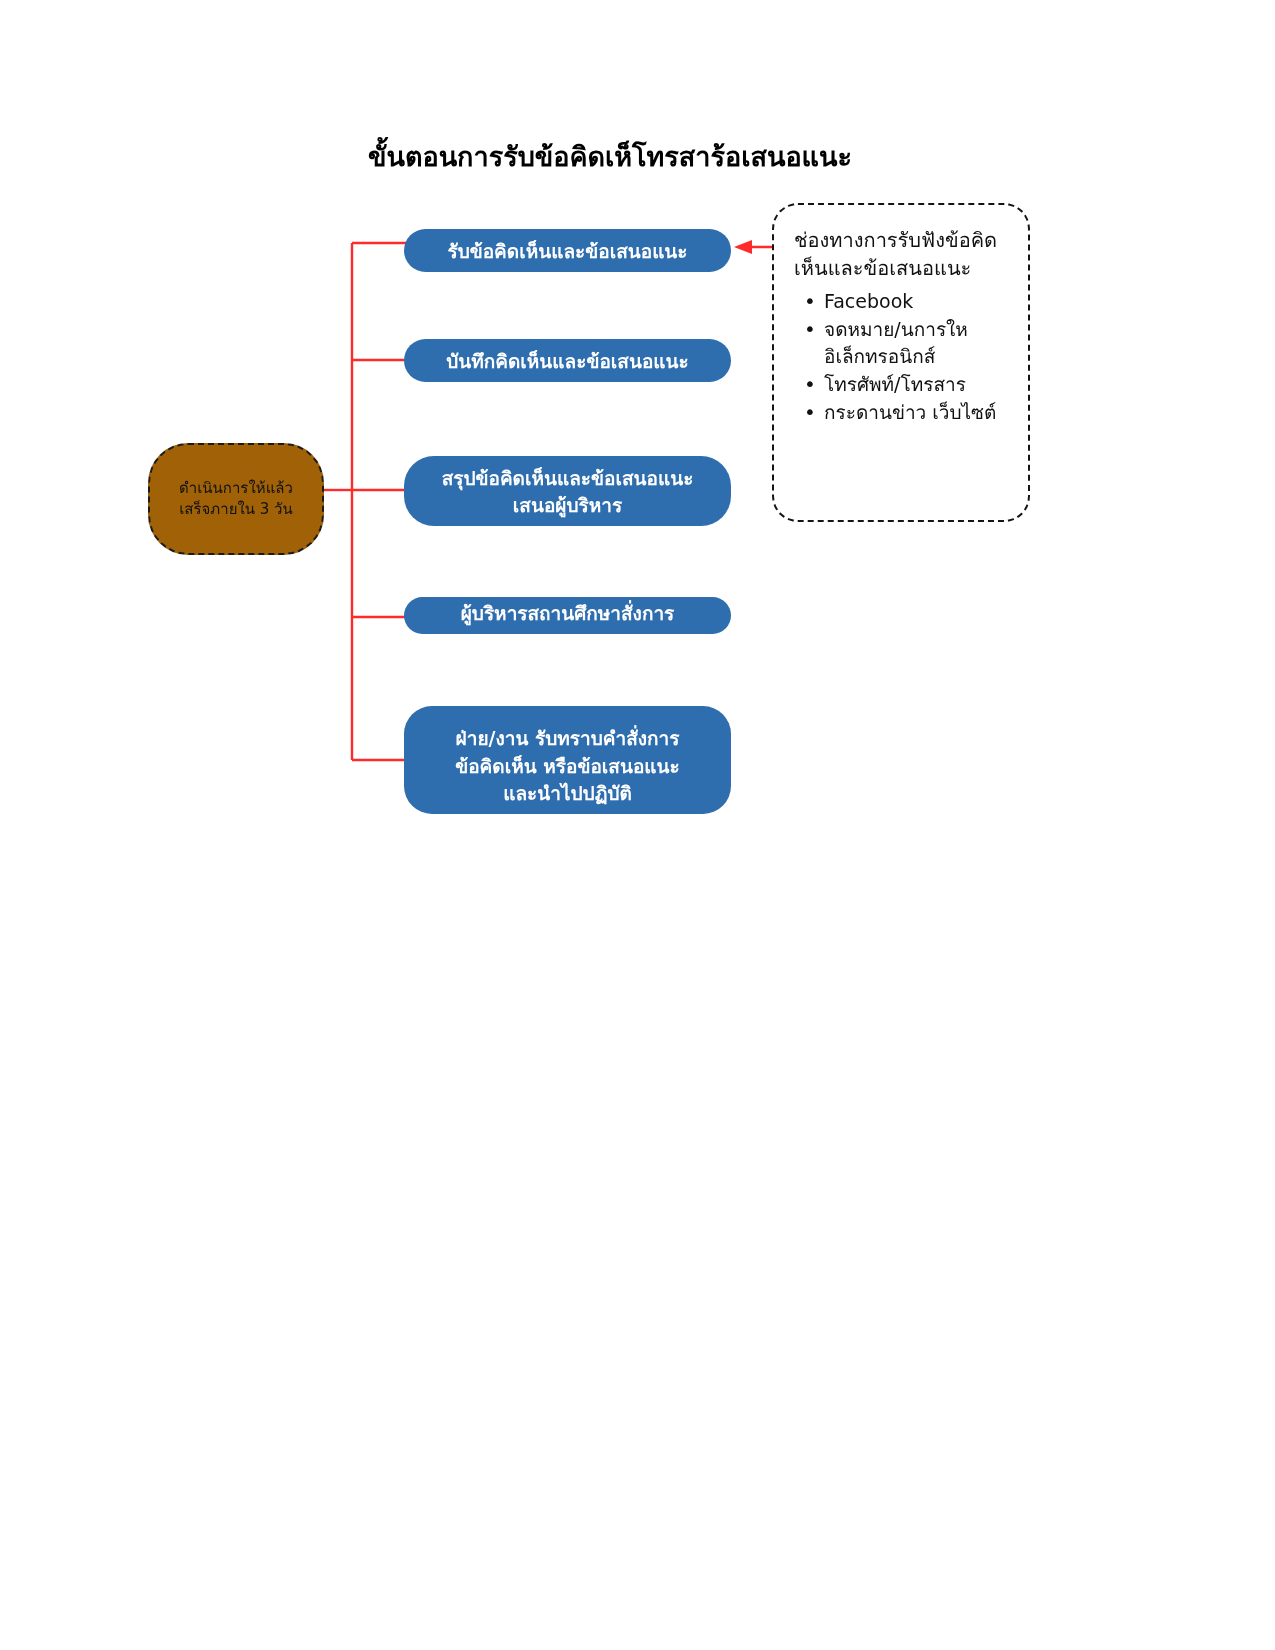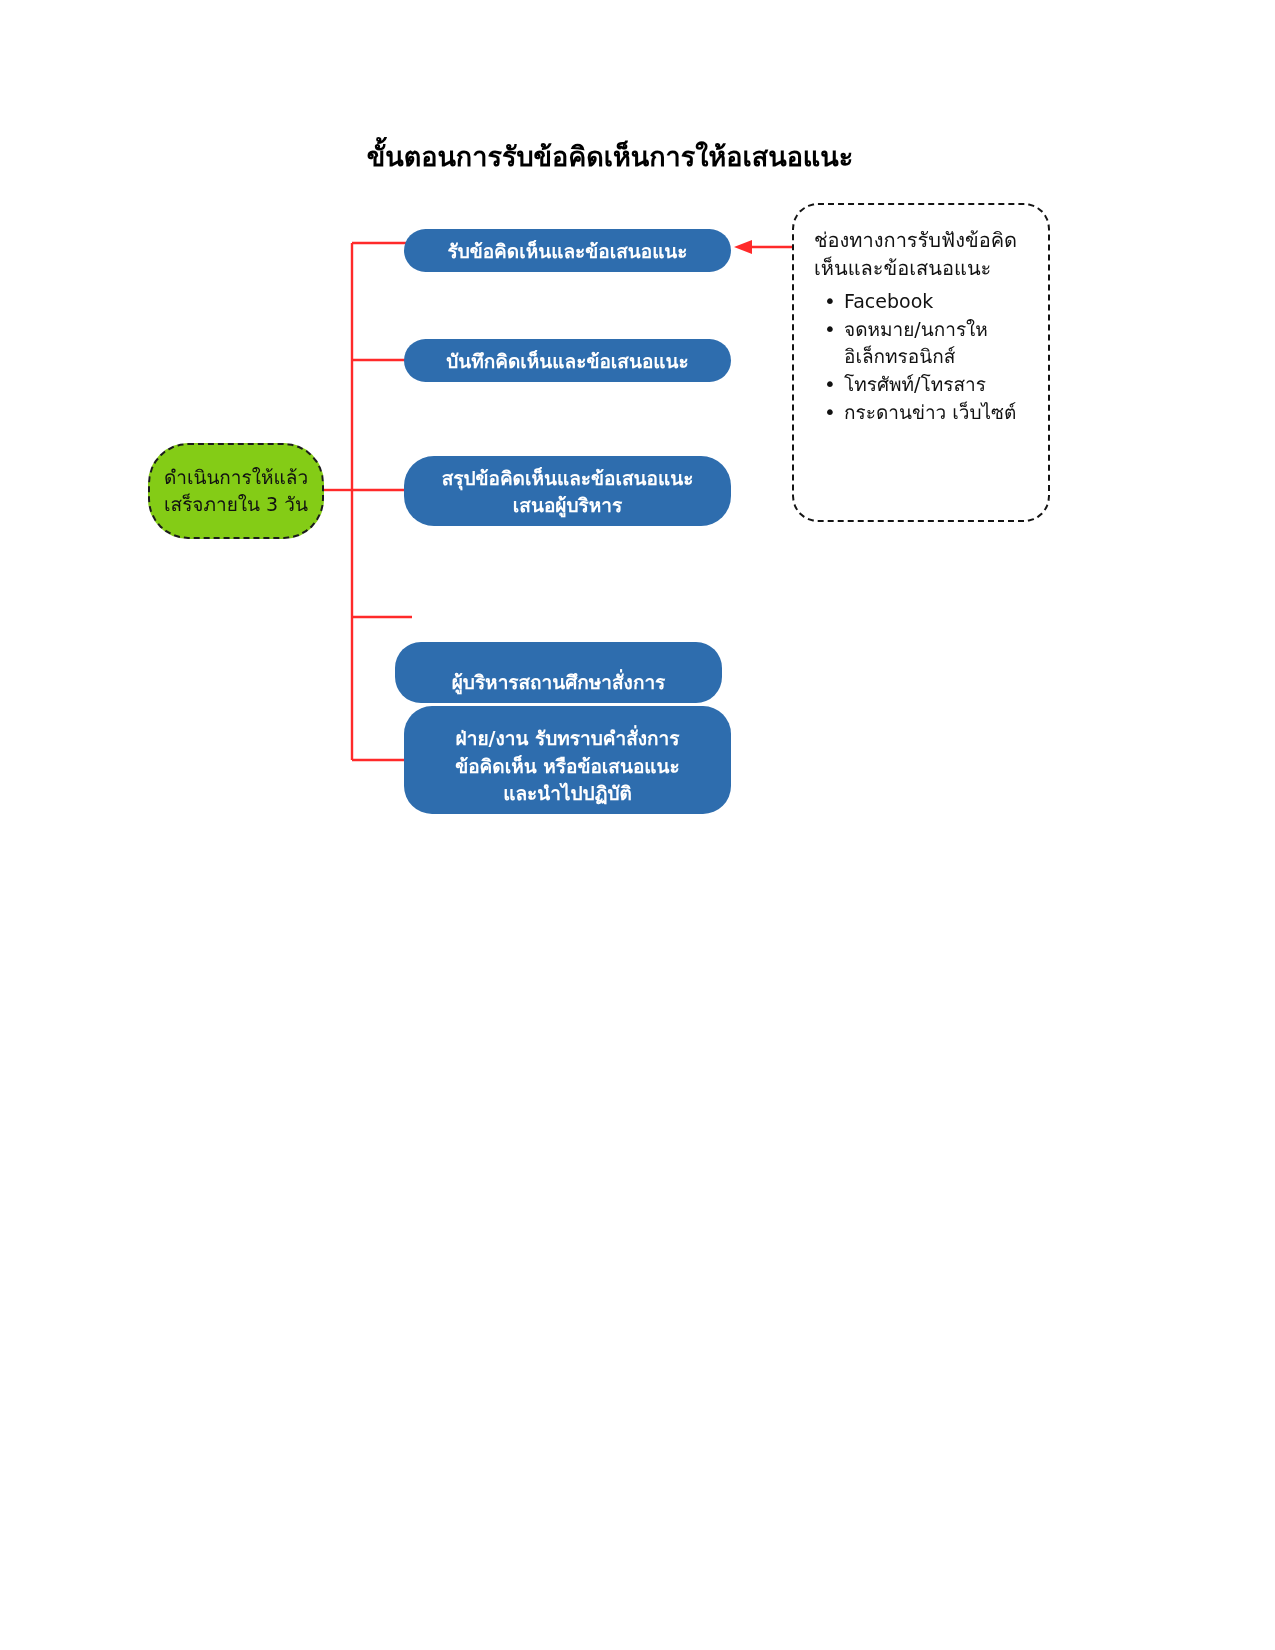--- a/index.html
+++ b/index.html
@@ -64,49 +64,49 @@
   }
   .process-box .box-text {
     display: block;
     width: 100%;
     white-space: pre-line;
   }
 
   #box-receive   { left: 404px; top: 229px; width: 327px; height: 43px; }
   #box-record    { left: 404px; top: 339px; width: 327px; height: 43px; }
   #box-summarize { left: 404px; top: 456px; width: 327px; height: 70px; border-radius: 30px; }
-  #box-order     { left: 395px; top: 597px; width: 327px; height: 61px; margin-top: 45px; }
+  #box-order     { left: 404px; top: 597px; width: 327px; height: 37px; }
   #box-implement { left: 404px; top: 706px; width: 327px; height: 108px; border-radius: 28px; }
 
   
   .duration-note {
     position: absolute;
     left: 148px;
     top: 443px;
     width: 176px;
-    height: 96px;
+    height: 112px;
     box-sizing: border-box;
-    background: #84cc16;
+    background: #a16207;
     border: 2px dashed #1b1b1b;
     border-radius: 40px;
     color: #111111;
-    font-size: 19px;
+    font-size: 15px;
     line-height: 1.4;
     display: flex;
     align-items: center;
     justify-content: center;
     text-align: center;
     padding: 4px 10px;
   }
   .duration-note .box-text { white-space: pre-line; display: block; width: 100%; }
 
   
   .callout {
     position: absolute;
-    left: 792px;
+    left: 772px;
     top: 203px;
     width: 258px;
     height: 319px;
     box-sizing: border-box;
     background: #ffffff;
     border: 2px dashed #141414;
     border-radius: 26px;
     padding: 22px 16px 14px 20px;
     color: #111111;
   }
@@ -135,21 +135,21 @@
     top: 0;
     font-size: 20px;
     line-height: 1.38;
   }
 </style>
 </head>
 <body>
 
 <div id="page">
 
-  <div class="page-title">ขั้นตอนการรับข้อคิดเห็นการให้อเสนอแนะ</div>
+  <div class="page-title">ขั้นตอนการรับข้อคิดเห็โทรสาร้อเสนอแนะ</div>
 
   <svg class="connector-layer" width="1275" height="1650" viewBox="0 0 1275 1650">
 
     <line x1="352" y1="243" x2="352" y2="760" stroke="#FF2A2A" stroke-width="2.4"></line>
 
     <line x1="352" y1="243" x2="412" y2="243" stroke="#FF2A2A" stroke-width="2.4"></line>
     <line x1="352" y1="360" x2="412" y2="360" stroke="#FF2A2A" stroke-width="2.4"></line>
     <line x1="352" y1="490" x2="412" y2="490" stroke="#FF2A2A" stroke-width="2.4"></line>
     <line x1="352" y1="617" x2="412" y2="617" stroke="#FF2A2A" stroke-width="2.4"></line>
     <line x1="352" y1="760" x2="412" y2="760" stroke="#FF2A2A" stroke-width="2.4"></line>

